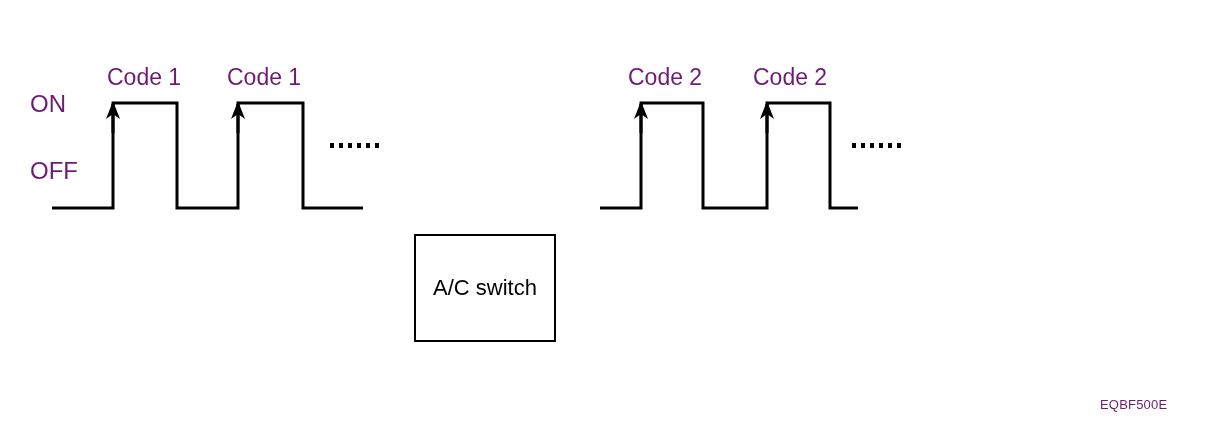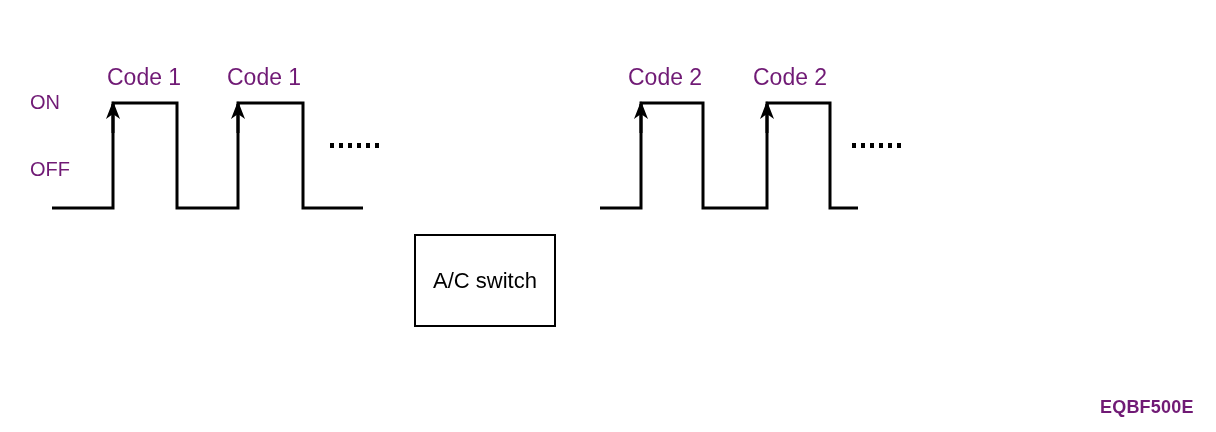--- a/index.html
+++ b/index.html
@@ -31,44 +31,44 @@
     height: 432px;
   }
   .txt {
     position: absolute;
     white-space: nowrap;
     font-family: "Liberation Sans", sans-serif;
     color: #701a75;
     line-height: 1;
   }
   .axis-label {
-    font-size: 20px;
+    font-size: 24px;
     font-weight: 400;
   }
   .code-label {
     font-size: 23px;
     font-weight: 400;
   }
   .box-label {
     font-size: 22px;
     font-weight: 400;
     text-align: center;
     line-height: 1.32;
   }
   .figure-id {
-    font-size: 18px;
-    font-weight: 700;
+    font-size: 13px;
+    font-weight: 400;
     letter-spacing: 0.2px;
   }
   .ac-box {
     position: absolute;
     left: 414px;
     top: 234px;
     width: 142px;
-    height: 93px;
+    height: 108px;
     border: 2px solid #000000;
     box-sizing: border-box;
     background: #ffffff;
     display: flex;
     align-items: center;
     justify-content: center;
   }
   .ellipsis-group {
     position: absolute;
     display: flex;

